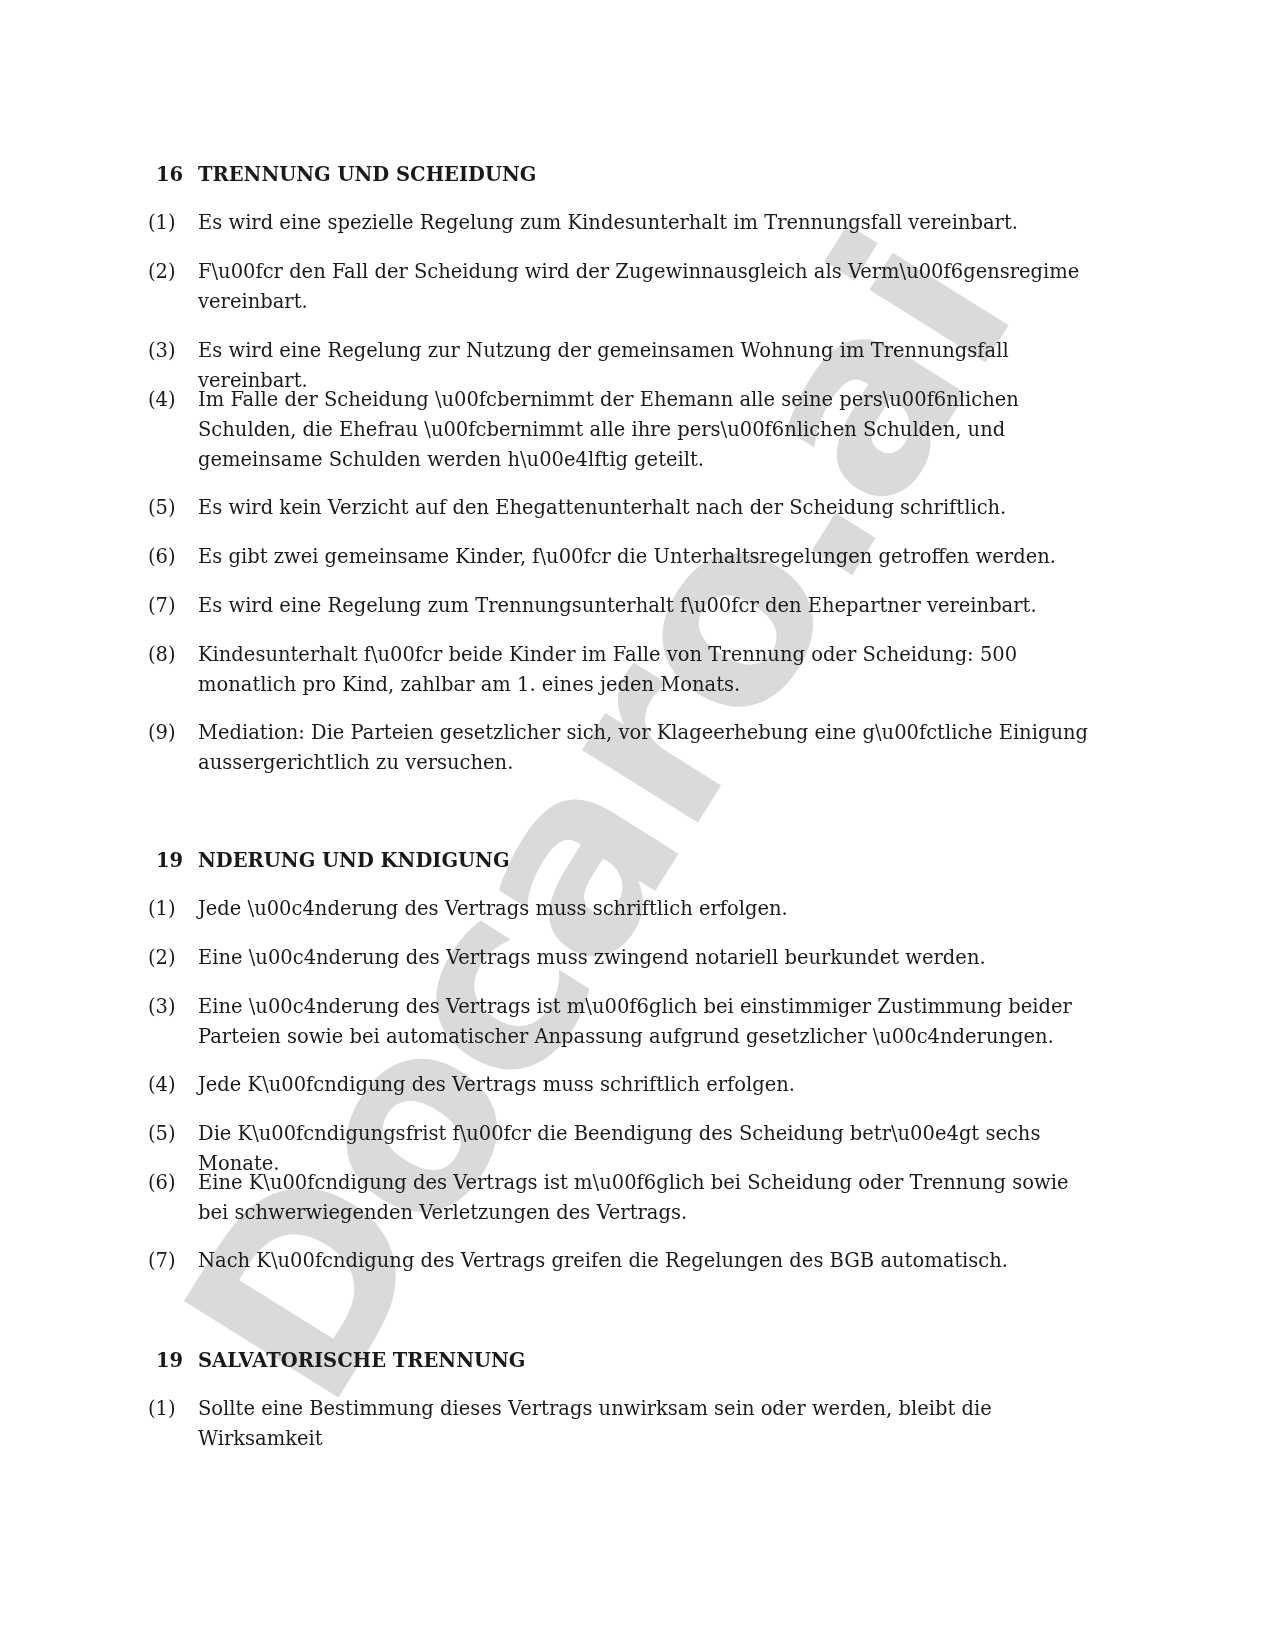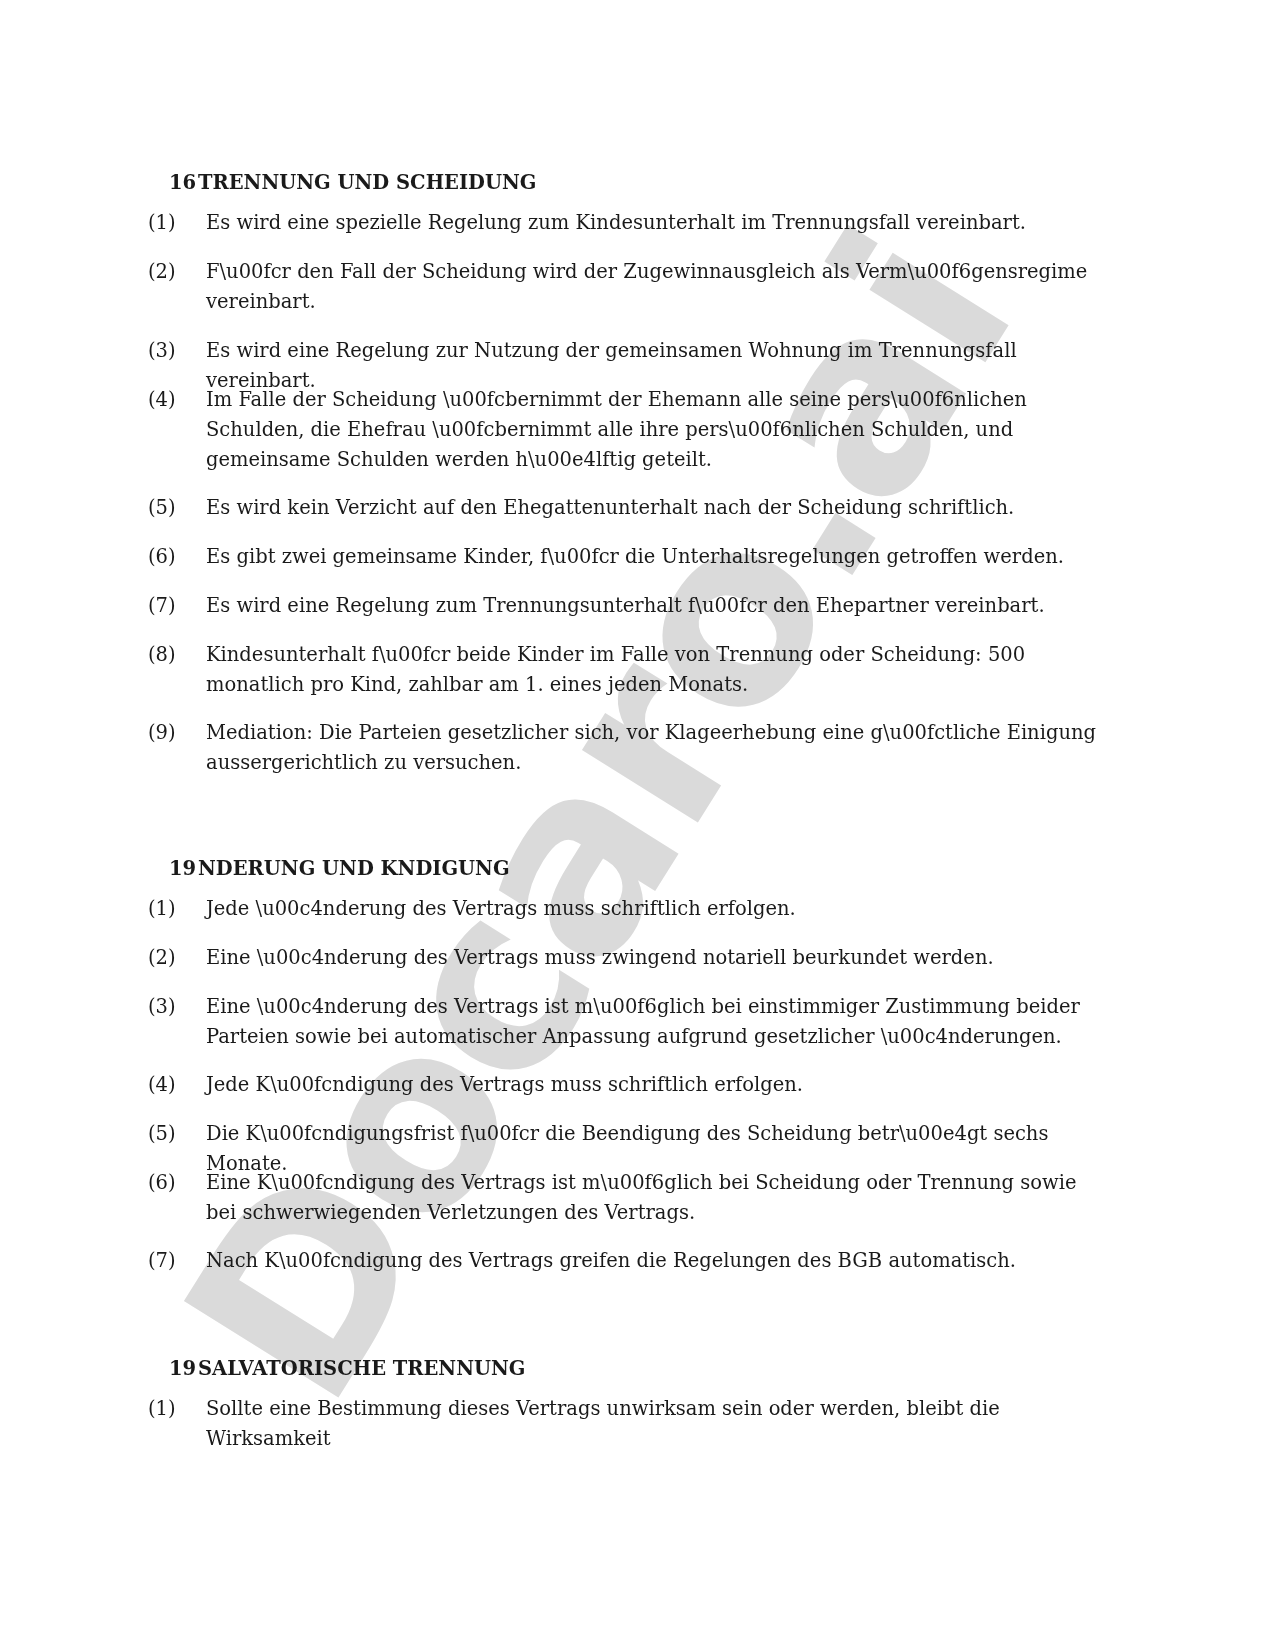--- a/index.html
+++ b/index.html
@@ -7,25 +7,25 @@
     .page { position: absolute; left: 0; top: 0; width: 1275px; height: 1650px; }
     .watermark {
       position: absolute; left: 160px; top: 700px; width: 1200px; text-align: left;
       font-family: "DejaVu Sans", "Liberation Sans", sans-serif; font-weight: bold;
       font-size: 250px; color: #dadada; letter-spacing: -4px;
       transform-origin: 0 0; transform: rotate(-58deg) translate(-520px, 310px);
       white-space: nowrap; z-index: 0; pointer-events: none; line-height: 1;
     }
     .content { position: absolute; left: 0; top: 0; width: 100%; z-index: 1; }
     .heading { position: absolute; left: 152px; font-weight: bold; font-size: 19.5px; }
-    .heading .num { position: absolute; left: 17px; width: 40px; margin-top: 8px; }
-    .heading .title { position: absolute; left: 46px; white-space: nowrap; margin-top: 8px; }
+    .heading .num { position: absolute; left: 4px; width: 40px; }
+    .heading .title { position: absolute; left: 46px; white-space: nowrap; }
     .item { position: absolute; left: 148px; width: 960px; font-size: 19.5px; line-height: 30px; }
     .item .label { position: absolute; left: 0; top: 0; }
-    .item .text { position: absolute; left: 50px; width: 900px; margin-left: 8px; }
+    .item .text { position: absolute; left: 50px; width: 900px; }
   </style>
 </head>
 <body>
 
 <div class="page">
   <div class="watermark">Docaro.ai</div>
 
   <div class="content">
 
     <div class="heading" style="top:163px;">

